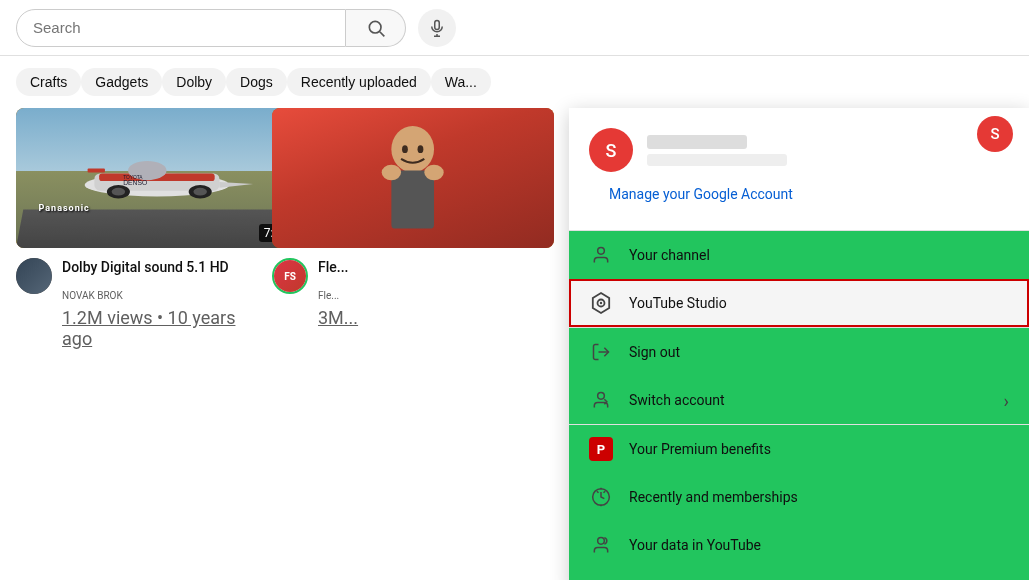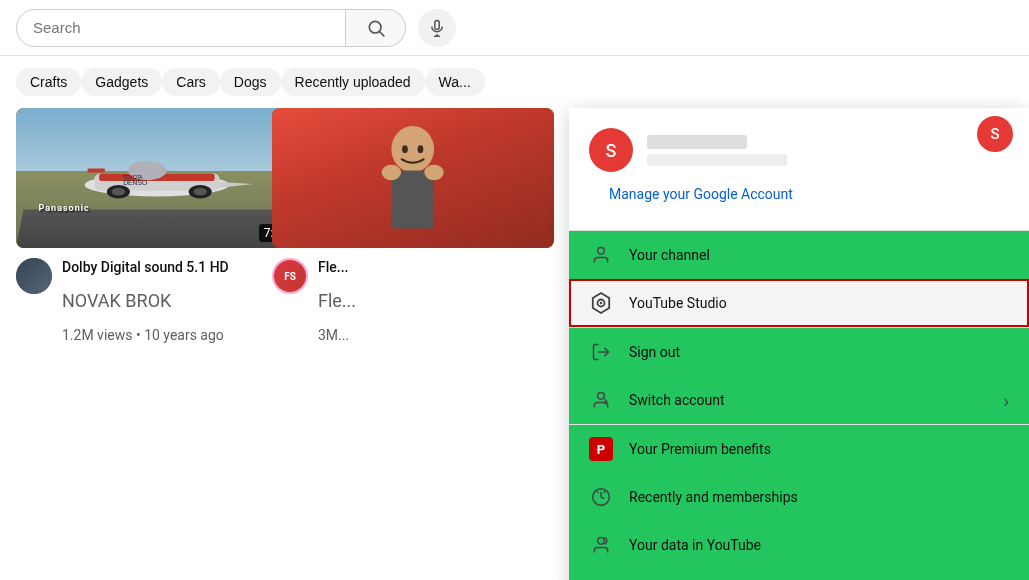--- a/index.html
+++ b/index.html
@@ -131,28 +131,29 @@
 
     .video-title {
       font-size: 14px;
       font-weight: 500;
       color: #0f0f0f;
       line-height: 1.3;
       margin-bottom: 14px;
     }
 
     .video-channel {
+      font-size: 10px;
+      color: #606060;
+      margin-bottom: 6px;
+    }
+
+    .video-stats {
       font-size: 18px;
       color: #606060;
-      margin-bottom: 16px;
-    }
-
-    .video-stats {
-      font-size: 14px;
-      color: #606060;
+      text-decoration: underline;
     }
 
     .dropdown-menu {
       position: absolute;
       top: 0;
       right: 0;
       width: 460px;
       background: #fff;
       box-shadow: 0 4px 20px rgba(0,0,0,0.2);
       z-index: 20;
@@ -327,21 +328,21 @@
     </button>
   </div>
   <div class="header-right">
     
   </div>
 </div>
 
 <div class="chips-row">
   <button class="chip">Crafts</button>
   <button class="chip">Gadgets</button>
-  <button class="chip">Cars</button>
+  <button class="chip">Dolby</button>
   <button class="chip">Dogs</button>
   <button class="chip">Recently uploaded</button>
   <button class="chip">Wa...</button>
 </div>
 
 <div class="content-area">
 
   <div class="video-grid">
 
     <div class="video-card">
@@ -407,21 +408,21 @@
             <path d="M38 38 Q50 46 62 38" stroke="#3d2b1f" stroke-width="2" fill="none"></path>
 
             <rect x="28" y="50" width="44" height="60" rx="4" fill="#555"></rect>
 
             <ellipse cx="28" cy="52" rx="10" ry="8" fill="#d4a574"></ellipse>
             <ellipse cx="72" cy="52" rx="10" ry="8" fill="#d4a574"></ellipse>
           </svg>
         </div>
       </div>
       <div class="video-meta">
-        <div style="width:36px;height:36px;border-radius:50%;background:#8b5cf6;flex-shrink:0;border:2px solid #f9a8d4;overflow:hidden;">
+        <div style="width:36px;height:36px;border-radius:50%;background:#8b5cf6;flex-shrink:0;border:2px solid #22c55e;overflow:hidden;">
           <div style="width:100%;height:100%;background:linear-gradient(135deg,#dc3545,#c0392b);display:flex;align-items:center;justify-content:center;color:#fff;font-size:10px;font-weight:700;">FS</div>
         </div>
         <div class="video-info">
           <div class="video-title">Fle...</div>
           <div class="video-channel">Fle...</div>
           <div class="video-stats">3M...</div>
         </div>
       </div>
     </div>
 

